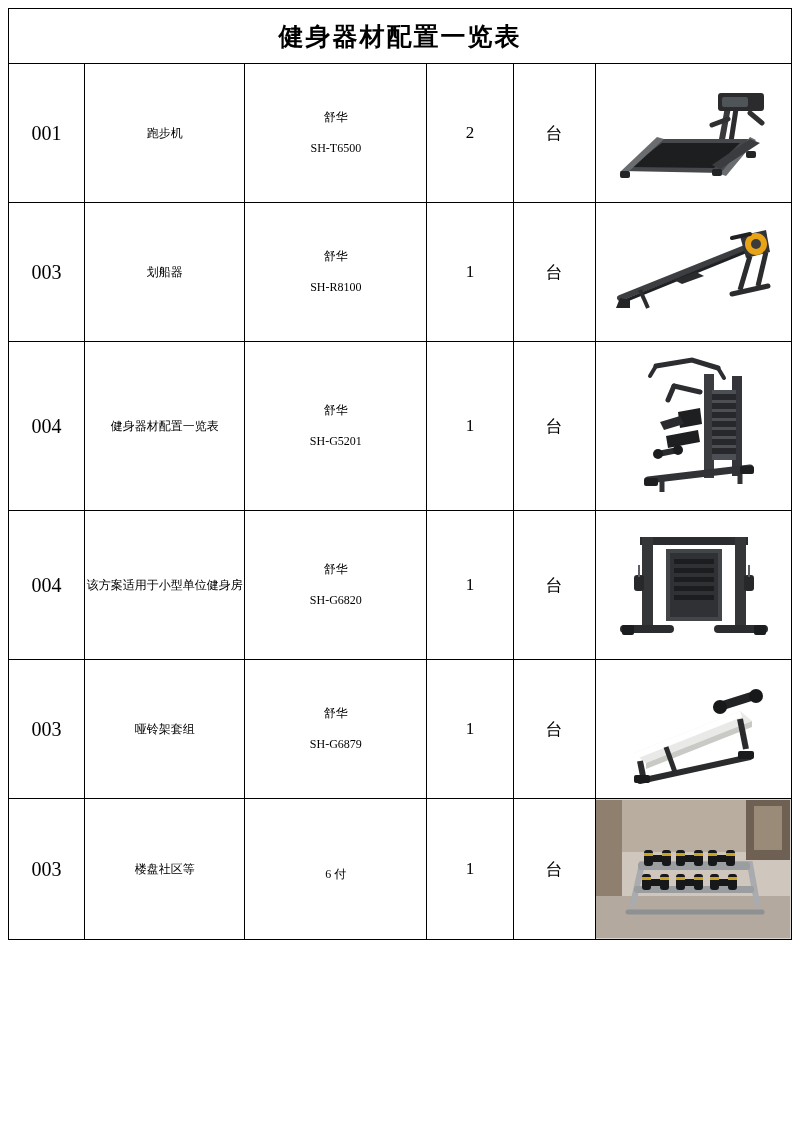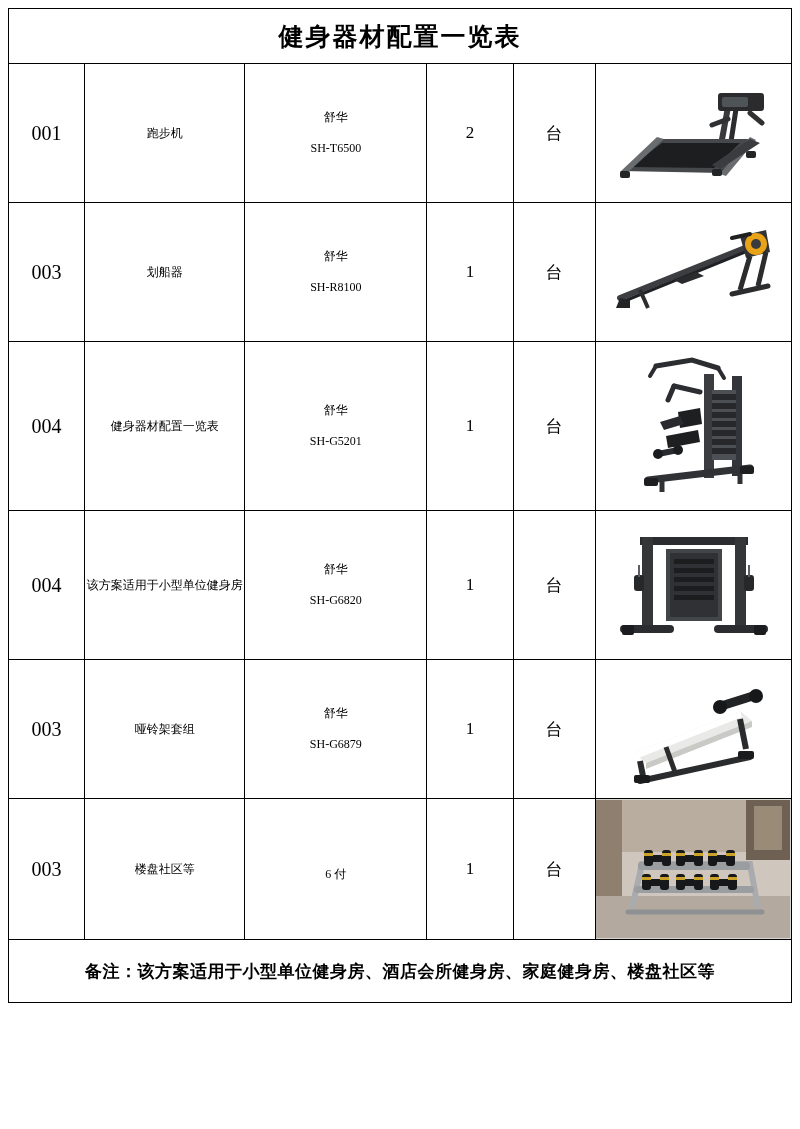--- a/index.html
+++ b/index.html
@@ -378,18 +378,15 @@
                 <rect x="80" y="77" width="9" height="3"></rect>
                 <rect x="98" y="77" width="9" height="3"></rect>
                 <rect x="114" y="77" width="9" height="3"></rect>
                 <rect x="132" y="77" width="9" height="3"></rect>
               </g>
             </svg>
           </div>
         </td>
       </tr>
 
-      <tr>
-        <td class="footer-cell" colspan="6">备注：该方案适用于小型单位健身房、酒店会所健身房、家庭健身房、楼盘社区等</td>
-      </tr>
     </tbody>
   </table>
 </div>
 
 </body></html>

